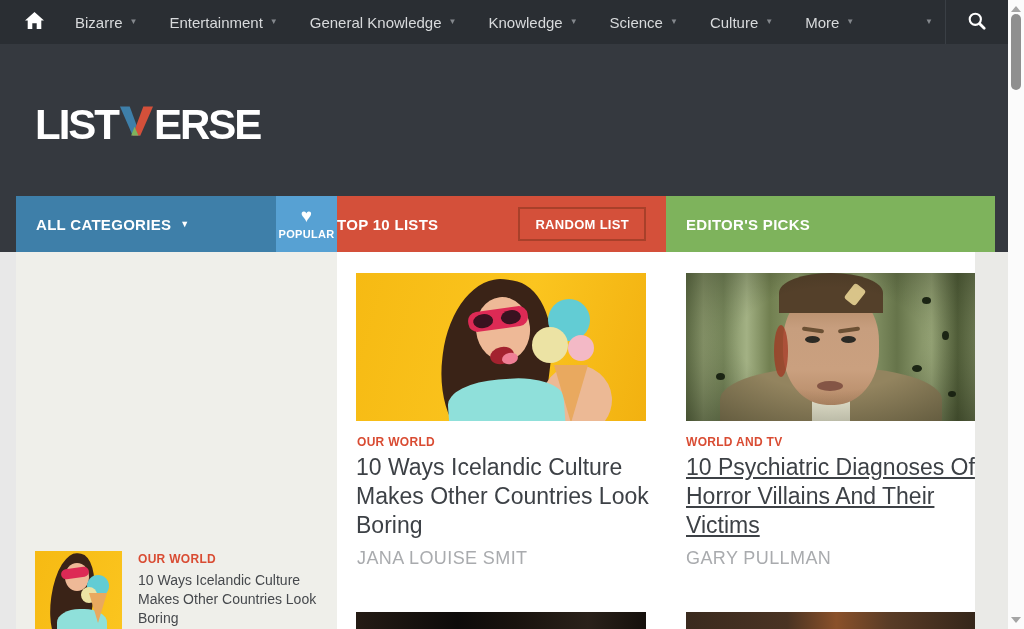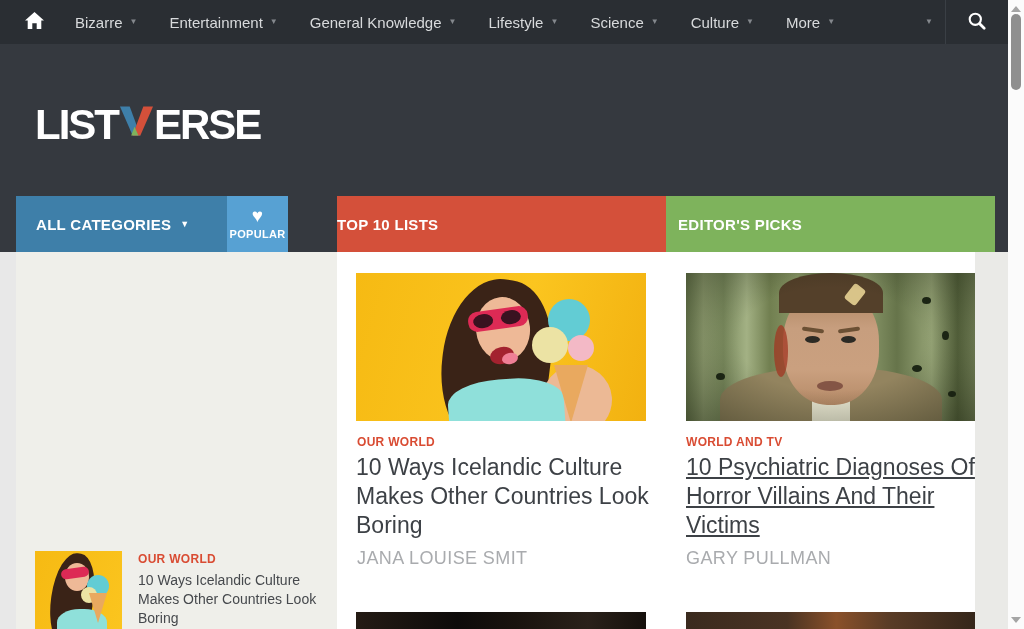--- a/index.html
+++ b/index.html
@@ -22,31 +22,31 @@
   .nav-sep { width:1px; height:44px; background:#3a3f45; }
   .search-btn { width:62px; height:44px; display:flex; align-items:center; justify-content:center; background:none; border:none; cursor:pointer; }
 
   
   .masthead { position:absolute; left:0; top:44px; width:1008px; height:208px; background:#35393f; }
   .logo { position:absolute; left:35px; top:57px; color:#fff; font-size:42px; font-weight:bold; letter-spacing:-2px; display:flex; align-items:flex-end; cursor:pointer;text-align:right; }
   .logo svg { margin:0 1px 3px 2px; }
 
   
   .bar { position:absolute; top:196px; height:56px; display:flex; align-items:stretch; color:#fff; z-index:11; }
-  .bar-blue  { left:16px;  width:272px; background:#3e7fa9; }
+  .bar-blue  { left:16px;  width:321px; background:#3e7fa9; }
   .bar-red   { left:337px; width:329px; background:#d4503a; align-items:center; }
   .bar-green { left:666px; width:329px; background:#7eb35c; align-items:center; }
   .allcats { flex:1; display:flex; align-items:center; gap:9px; padding-left:20px; font-size:15px; font-weight:bold; letter-spacing:.3px; cursor:pointer; }
   .allcats .caret { color:#fff; font-size:9px; }
   .tab { width:65px; display:flex; flex-direction:column; align-items:center; justify-content:center; gap:4px; font-size:11px; font-weight:bold; letter-spacing:.3px; cursor:pointer; }
   .tab.popular { width:61px; background:#57a1d3; }
   .heart-glyph { font-size:19px; line-height:16px; }
   .bar-title { font-size:15px; font-weight:bold; letter-spacing:.3px; }
   .bar-red .bar-title { }
-  .bar-green .bar-title { padding-left:12px; }
+  .bar-green .bar-title { padding-left:20px; }
   .random-btn { margin-left:auto; margin-right:20px; height:34px; padding:0 15px; background:transparent; border:2px solid #a8402a; color:#fff; font-family:"Liberation Sans",sans-serif; font-size:13px; font-weight:bold; letter-spacing:.3px; cursor:pointer; }
 
   
   .margin-strip { position:absolute; top:252px; height:377px; }
   .margin-left  { left:0; width:16px; background:#e8e8e8; }
   .margin-right { left:975px; width:33px; background:#eaeae7; }
   .col { position:absolute; top:252px; height:377px; overflow:hidden; }
   .col-left  { left:16px;  width:321px; background:#efefea; }
   .col-mid   { left:337px; width:329px; background:#ffffff; }
   .col-right { left:666px; width:309px; background:#ffffff; }
@@ -133,21 +133,21 @@
   </div>
   <div class="nav-item">
     <span>Entertainment</span>
     <span class="caret">▼</span>
   </div>
   <div class="nav-item">
     <span>General Knowledge</span>
     <span class="caret">▼</span>
   </div>
   <div class="nav-item">
-    <span>Lifestyle</span>
+    <span>Knowledge</span>
     <span class="caret">▼</span>
   </div>
   <div class="nav-item">
     <span>Science</span>
     <span class="caret">▼</span>
   </div>
   <div class="nav-item">
     <span>Culture</span>
     <span class="caret">▼</span>
   </div>
@@ -189,20 +189,21 @@
     <span class="caret">▼</span>
   </div>
   <div class="tab popular">
     <span class="heart-glyph">♥</span>
     <span>POPULAR</span>
   </div>
 </div>
 
 <div class="bar bar-red">
   <span class="bar-title">TOP 10 LISTS</span>
+  <button class="random-btn">RANDOM LIST</button>
 </div>
 
 <div class="bar bar-green">
   <span class="bar-title">EDITOR'S PICKS</span>
 </div>
 
 <div class="margin-strip margin-left"></div>
 <div class="margin-strip margin-right"></div>
 
 <div class="col col-left">

